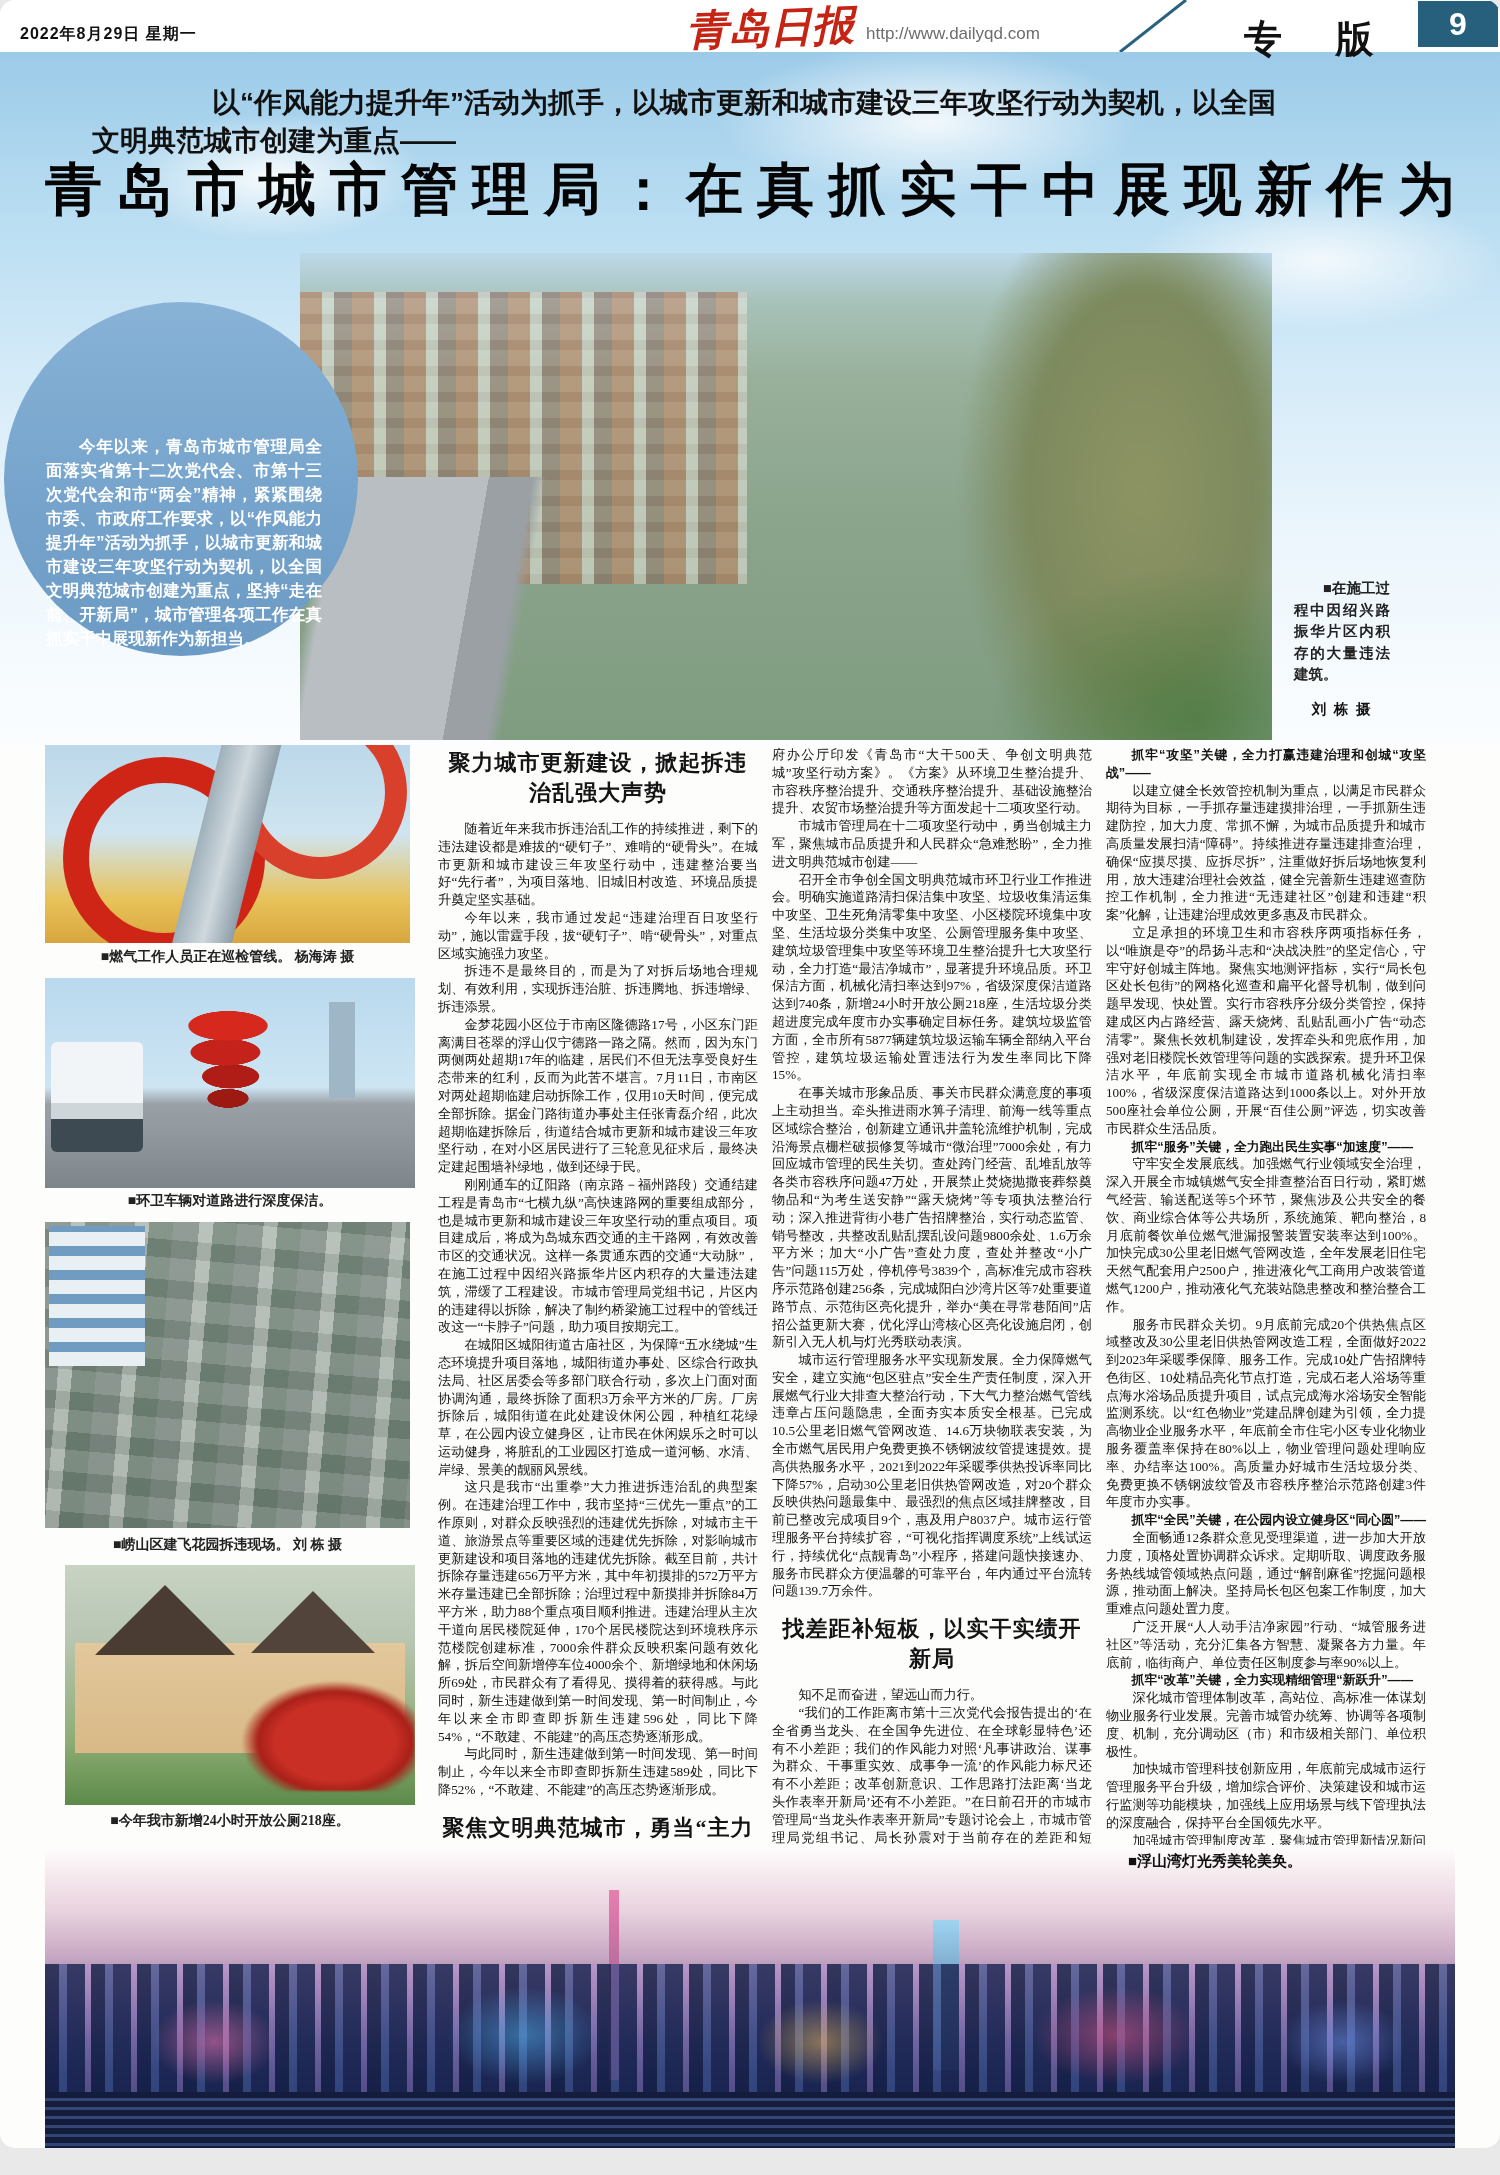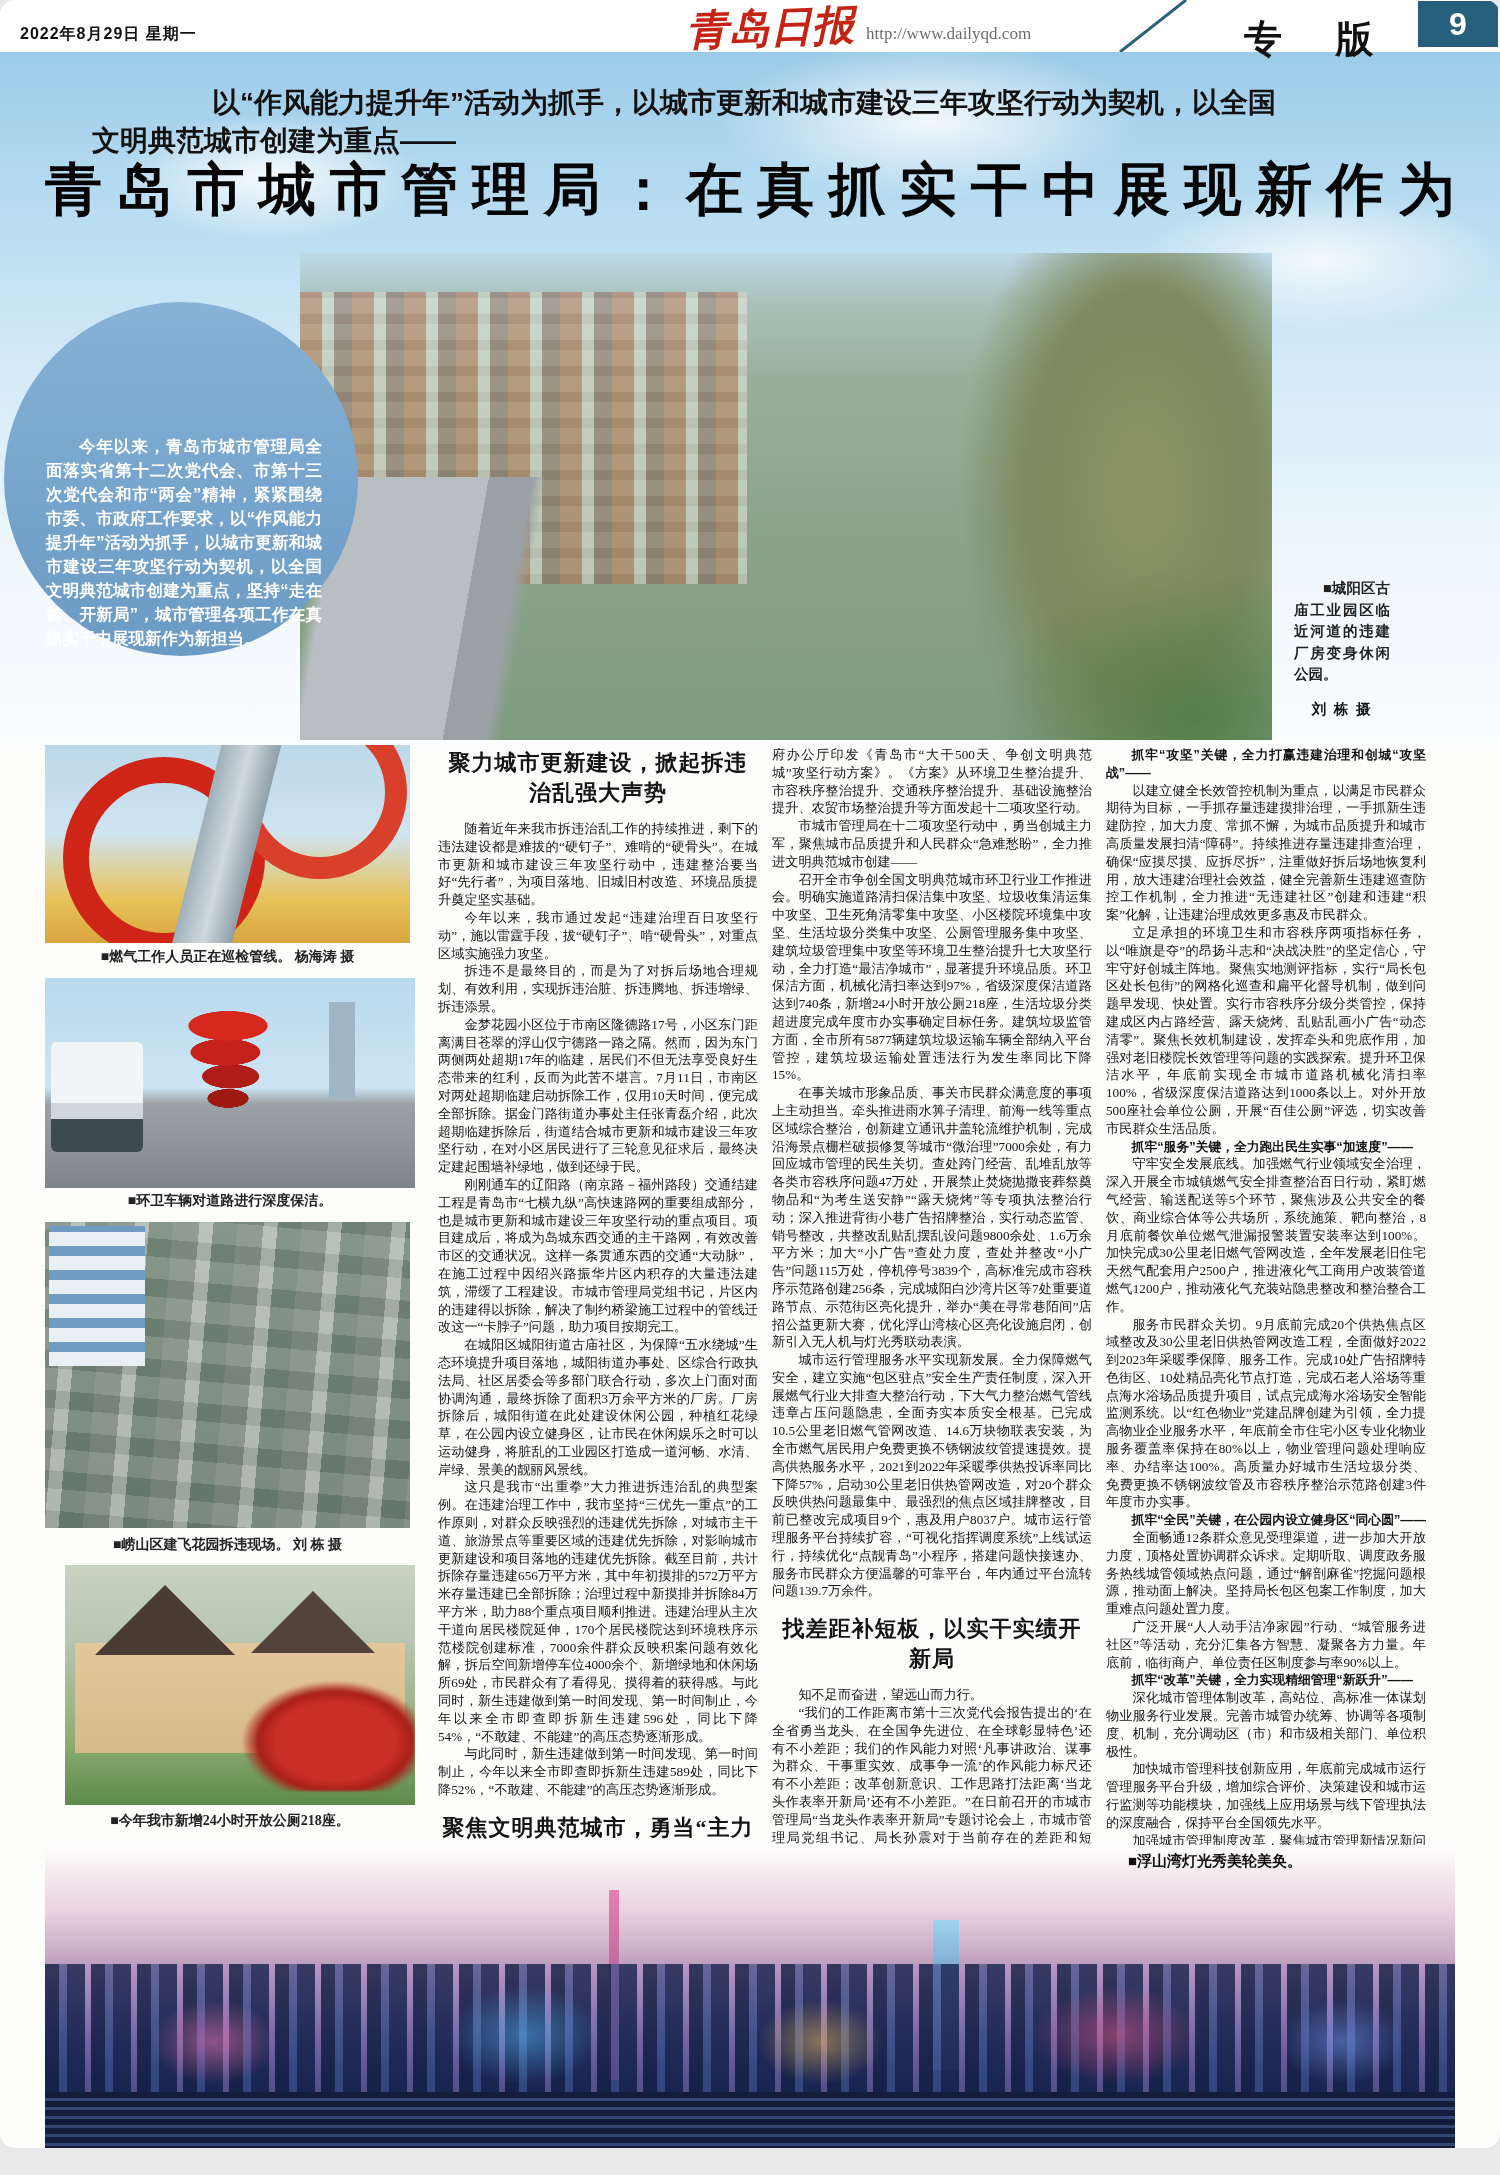--- a/index.html
+++ b/index.html
@@ -5,21 +5,21 @@
   html,body{margin:0;padding:0;background:#e9e9e9;}
   .page{position:relative;width:1500px;height:2148px;margin:0 auto;background:#fdfdfc;
         font-family:"Liberation Serif", serif;color:#111;overflow:hidden;border-radius:15px;}
   
   .topbar{position:absolute;left:0;top:0;width:1500px;height:52px;background:#fff;z-index:6;}
   .date{position:absolute;left:20px;top:24px;font-family:"Liberation Sans",sans-serif;
         font-weight:bold;font-size:16px;letter-spacing:1px;}
   .logo{position:absolute;left:686px;top:0px;font-size:42px;font-weight:bold;color:#c52415;
         font-style:italic;transform:rotate(-2deg);font-family:"Liberation Serif",serif;}
   .url{position:absolute;left:866px;top:24px;font-size:17px;color:#6d6d6d;
-       font-family:Liberation Serif, serif;}
+       font-family:Liberation Sans, sans-serif;}
   .section{position:absolute;left:1244px;top:14px;font-size:38px;font-weight:bold;
            letter-spacing:22px;font-family:"Liberation Serif",serif;}
   .pagenum{position:absolute;left:1418px;top:1px;width:80px;height:46px;background:#26607c;
            color:#fff;font-size:32px;font-weight:bold;text-align:center;line-height:46px;
            font-family:"Liberation Sans",sans-serif;}
   .rule{position:absolute;left:0;top:49px;width:1500px;height:3px;background:#2a627e;}
   .diag{position:absolute;left:1100px;top:0;width:120px;height:52px;z-index:5;}
   
   .sky{position:absolute;left:0;top:52px;width:1500px;height:695px;
        background:
@@ -162,21 +162,21 @@
   <div class="circle">
     <div class="circle-text">今年以来，青岛市城市管理局全面落实省第十二次党代会、市第十三次党代会和市“两会”精神，紧紧围绕市委、市政府工作要求，以“作风能力提升年”活动为抓手，以城市更新和城市建设三年攻坚行动为契机，以全国文明典范城市创建为重点，坚持“走在前、开新局”，城市管理各项工作在真抓实干中展现新作为新担当。</div>
   </div>
 
   <div class="photo photo-main">
     <div class="pm-build"></div>
     <div class="pm-road"></div>
     <div class="pm-river"></div>
     <div class="pm-green"></div>
   </div>
-  <div class="cap cap-main">■城阳区古庙工业园区临近河道的违建厂房变身休闲公园。</div>
+  <div class="cap cap-main">■在施工过程中因绍兴路振华片区内积存的大量违法建筑。</div>
   <div class="cap-main-credit">刘 栋 摄</div>
 
   <div class="photo photo-1">
     <div class="p1-ring"></div>
     <div class="p1-ring2"></div>
     <div class="p1-pipe"></div>
   </div>
   <div class="cap cap-center" style="left:45px;top:948px;width:365px;">■燃气工作人员正在巡检管线。 杨海涛 摄</div>
 
   <div class="photo photo-2">

